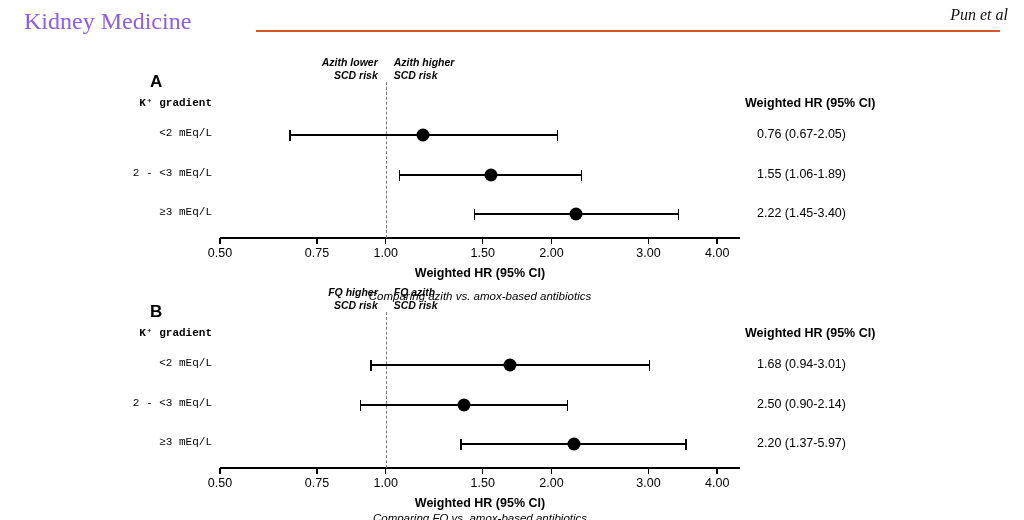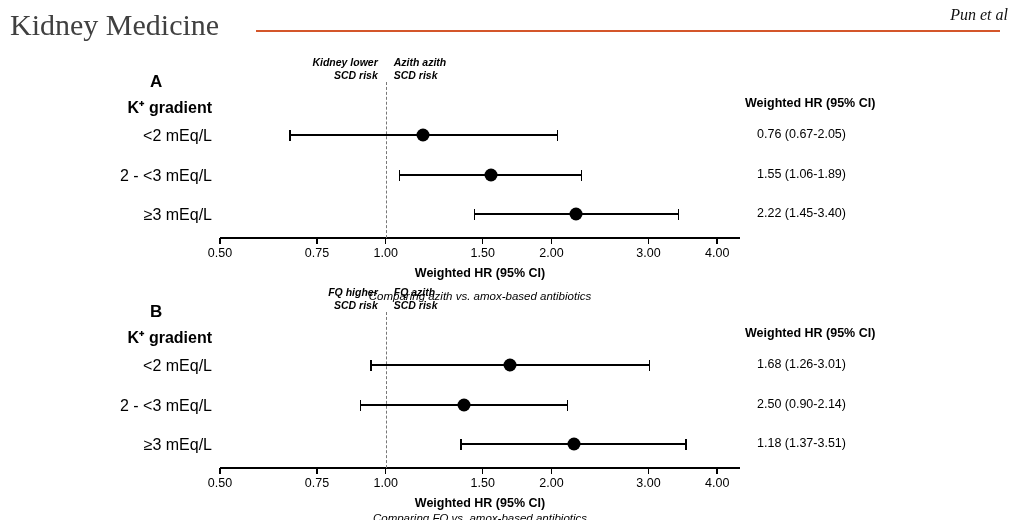--- a/index.html
+++ b/index.html
@@ -18,25 +18,25 @@
 
   
   #journal-header {
     position: absolute;
     left: 0; top: 0;
     width: 1024px;
     height: 52px;
   }
   #journal-logo {
     position: absolute;
-    left: 10px;
+    left: 24px;
     top: 8px;
     font-family: "Liberation Serif", serif;
-    font-size: 30px;
-    color: #404040;
+    font-size: 24px;
+    color: #8b5cf6;
     letter-spacing: 0px;
     white-space: nowrap;
   }
   #header-rule {
     position: absolute;
     left: 256px;
     top: 30px;
     width: 744px;
     height: 2px;
     background: #d4562a;
@@ -114,22 +114,23 @@
     white-space: nowrap;
   }
   .side-note.left  { text-align: right; }
   .side-note.right { text-align: left; }
 
   .row-label {
     position: absolute;
     right: 0;
     width: 210px;
     text-align: right;
-    font-size: 16px;
-    white-space: nowrap;
+    font-size: 11px;
+    white-space: nowrap;
+    font-family: Liberation Mono, monospace;
   }
   .row-label.header { font-weight: bold; }
 
   .hr-col-header {
     position: absolute;
     left: 745px;
     font-size: 12.5px;
     font-weight: bold;
     white-space: nowrap;
   }
@@ -199,25 +200,25 @@
       <div class="tick" style="left: 481.937px;"></div>
       <div class="tick-label" style="left: 482.687px;">1.50</div>
       <div class="tick" style="left: 550.724px;"></div>
       <div class="tick-label" style="left: 551.474px;">2.00</div>
       <div class="tick" style="left: 647.674px;"></div>
       <div class="tick-label" style="left: 648.424px;">3.00</div>
       <div class="tick" style="left: 716.461px;"></div>
       <div class="tick-label" style="left: 717.211px;">4.00</div>
       <div class="null-line" style="left: 385.737px;"></div>
       <div class="side-note left" style="left: 265.737px; width: 112px; top: -4px;">
-        <div>Kidney lower</div>
+        <div>Azith lower</div>
         <div>SCD risk</div>
       </div>
       <div class="side-note right" style="left: 393.737px; width: 130px; top: -4px;">
-        <div>Azith azith</div>
+        <div>Azith higher</div>
         <div>SCD risk</div>
       </div>
       <div class="row-label header" style="top: 36px; right: 812px;">K⁺ gradient</div>
       <div class="hr-col-header" style="top: 36px;">Weighted HR (95% CI)</div>
       <div class="row-label" style="top: 67px; right: 812px;">&lt;2 mEq/L</div>
       <div class="ci-line" style="left: 289.98px; width: 267.398px; top: 74.3px;"></div>
       <div class="ci-cap" style="left: 289.28px; top: 69.5px;"></div>
       <div class="ci-cap" style="left: 556.678px; top: 69.5px;"></div>
       <div class="point" style="left: 423.278px; top: 75px;"></div>
       <div class="hr-value" style="top: 67px;">0.76 (0.67-2.05)</div>
@@ -265,29 +266,29 @@
         <div>FQ azith</div>
         <div>SCD risk</div>
       </div>
       <div class="row-label header" style="top: 36px; right: 812px;">K⁺ gradient</div>
       <div class="hr-col-header" style="top: 36px;">Weighted HR (95% CI)</div>
       <div class="row-label" style="top: 67px; right: 812px;">&lt;2 mEq/L</div>
       <div class="ci-line" style="left: 370.942px; width: 278.277px; top: 74.3px;"></div>
       <div class="ci-cap" style="left: 370.242px; top: 69.5px;"></div>
       <div class="ci-cap" style="left: 648.519px; top: 69.5px;"></div>
       <div class="point" style="left: 509.784px; top: 75px;"></div>
-      <div class="hr-value" style="top: 67px;">1.68 (1.26-3.01)</div>
+      <div class="hr-value" style="top: 67px;">1.68 (0.94-3.01)</div>
       <div class="row-label" style="top: 107px; right: 812px;">2 - &lt;3 mEq/L</div>
       <div class="ci-line" style="left: 360.544px; width: 207.107px; top: 114.3px;"></div>
       <div class="ci-cap" style="left: 359.844px; top: 109.5px;"></div>
       <div class="ci-cap" style="left: 566.951px; top: 109.5px;"></div>
       <div class="point" style="left: 464.476px; top: 115px;"></div>
       <div class="hr-value" style="top: 107px;">2.50 (0.90-2.14)</div>
       <div class="row-label" style="top: 146px; right: 812px;">≥3 mEq/L</div>
       <div class="ci-line" style="left: 461.011px; width: 224.954px; top: 153.3px;"></div>
       <div class="ci-cap" style="left: 460.311px; top: 148.5px;"></div>
       <div class="ci-cap" style="left: 685.264px; top: 148.5px;"></div>
       <div class="point" style="left: 574.263px; top: 154px;"></div>
-      <div class="hr-value" style="top: 146px;">1.18 (1.37-3.51)</div>
+      <div class="hr-value" style="top: 146px;">2.20 (1.37-5.97)</div>
       <div class="x-title" style="top: 206px;">Weighted HR (95% CI)</div>
       <div class="x-subtitle" style="top: 222px;">Comparing FQ vs. amox-based antibiotics</div>
     </div>
 </div>
 
 </body></html>

